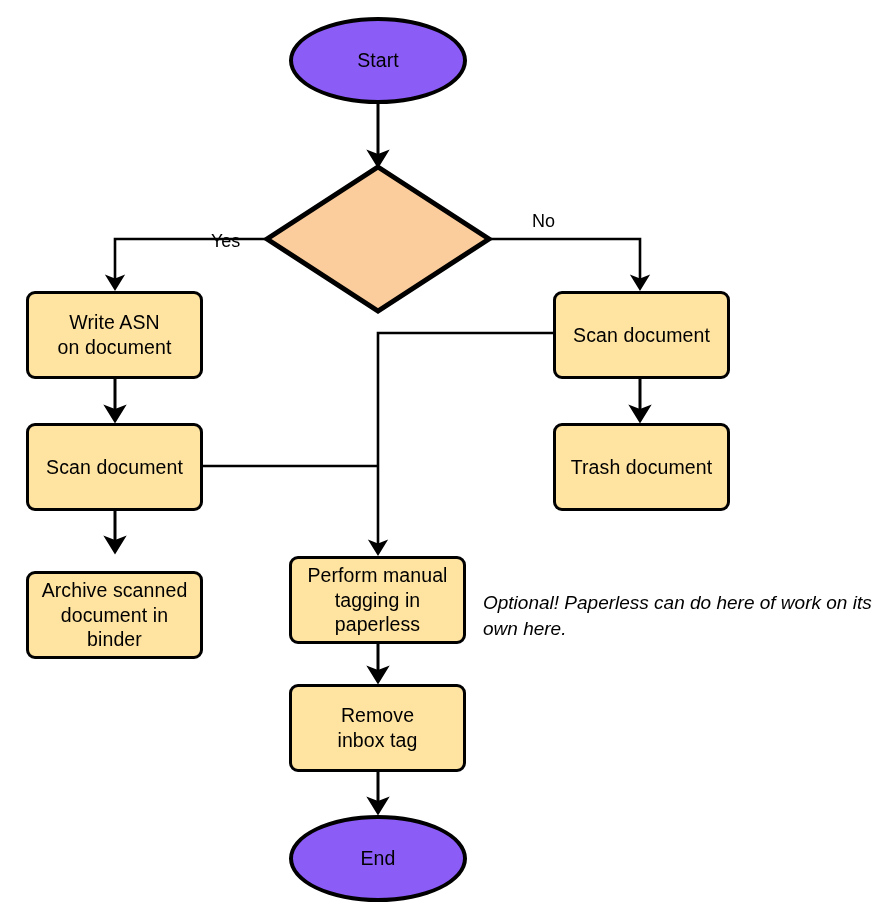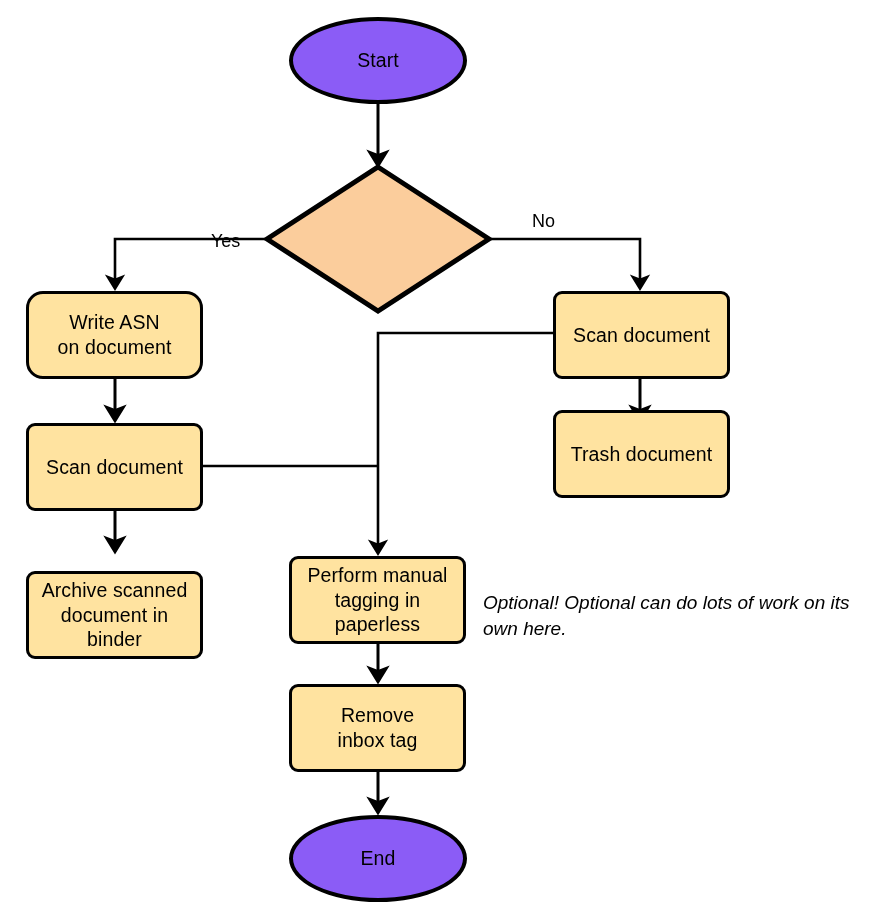--- a/index.html
+++ b/index.html
@@ -120,40 +120,40 @@
   <div class="node node-terminal" style="left:289px; top:17px; width:178px; height:87px;">
     <span>Start</span>
   </div>
 
   <div class="node node-decision" style="left:264px; top:164px; width:228px; height:150px; background:transparent;">
     <svg class="decision-shape" viewBox="0 0 228 150" preserveAspectRatio="none" xmlns="http://www.w3.org/2000/svg">
       <polygon points="114,3 225,75 114,147 3,75" fill="#fbcd9c" stroke="#000000" stroke-width="5" stroke-linejoin="miter" vector-effect="non-scaling-stroke"></polygon>
     </svg>
   </div>
 
-  <div class="node node-process" style="left:26px; top:291px; width:177px; height:88px;border-radius:17px;">
+  <div class="node node-process" style="left:26px; top:291px; width:177px; height:88px;">
     <span>Write ASN
 on document</span>
   </div>
 
   <div class="node node-process" style="left:26px; top:423px; width:177px; height:88px;">
     <span>Scan document</span>
   </div>
 
   <div class="node node-process" style="left:26px; top:554px; width:177px; height:88px;margin-top:17px;">
     <span>Archive scanned
 document in
 binder</span>
   </div>
 
   <div class="node node-process" style="left:553px; top:291px; width:177px; height:88px;">
     <span>Scan document</span>
   </div>
 
-  <div class="node node-process" style="left:553px; top:410px; width:177px; height:88px;">
+  <div class="node node-process" style="left:553px; top:423px; width:177px; height:88px;">
     <span>Trash document</span>
   </div>
 
   <div class="node node-process" style="left:289px; top:556px; width:177px; height:88px;">
     <span>Perform manual
 tagging in
 paperless</span>
   </div>
 
   <div class="node node-process" style="left:289px; top:684px; width:177px; height:88px;">
@@ -162,15 +162,15 @@
   </div>
 
   <div class="node node-terminal" style="left:289px; top:815px; width:178px; height:87px;">
     <span>End</span>
   </div>
 
   <div class="edge-label" style="left:211px; top:212px;margin-top:20px;">Yes</div>
 
   <div class="edge-label" style="left:532px; top:212px;">No</div>
 
-  <div class="annotation" style="left:483px; top:590px;">Optional! Optional can do lots of work on its own here.</div>
+  <div class="annotation" style="left:483px; top:590px;">Optional! Paperless can do here of work on its own here.</div>
 
 </div>
 
 </body></html>

